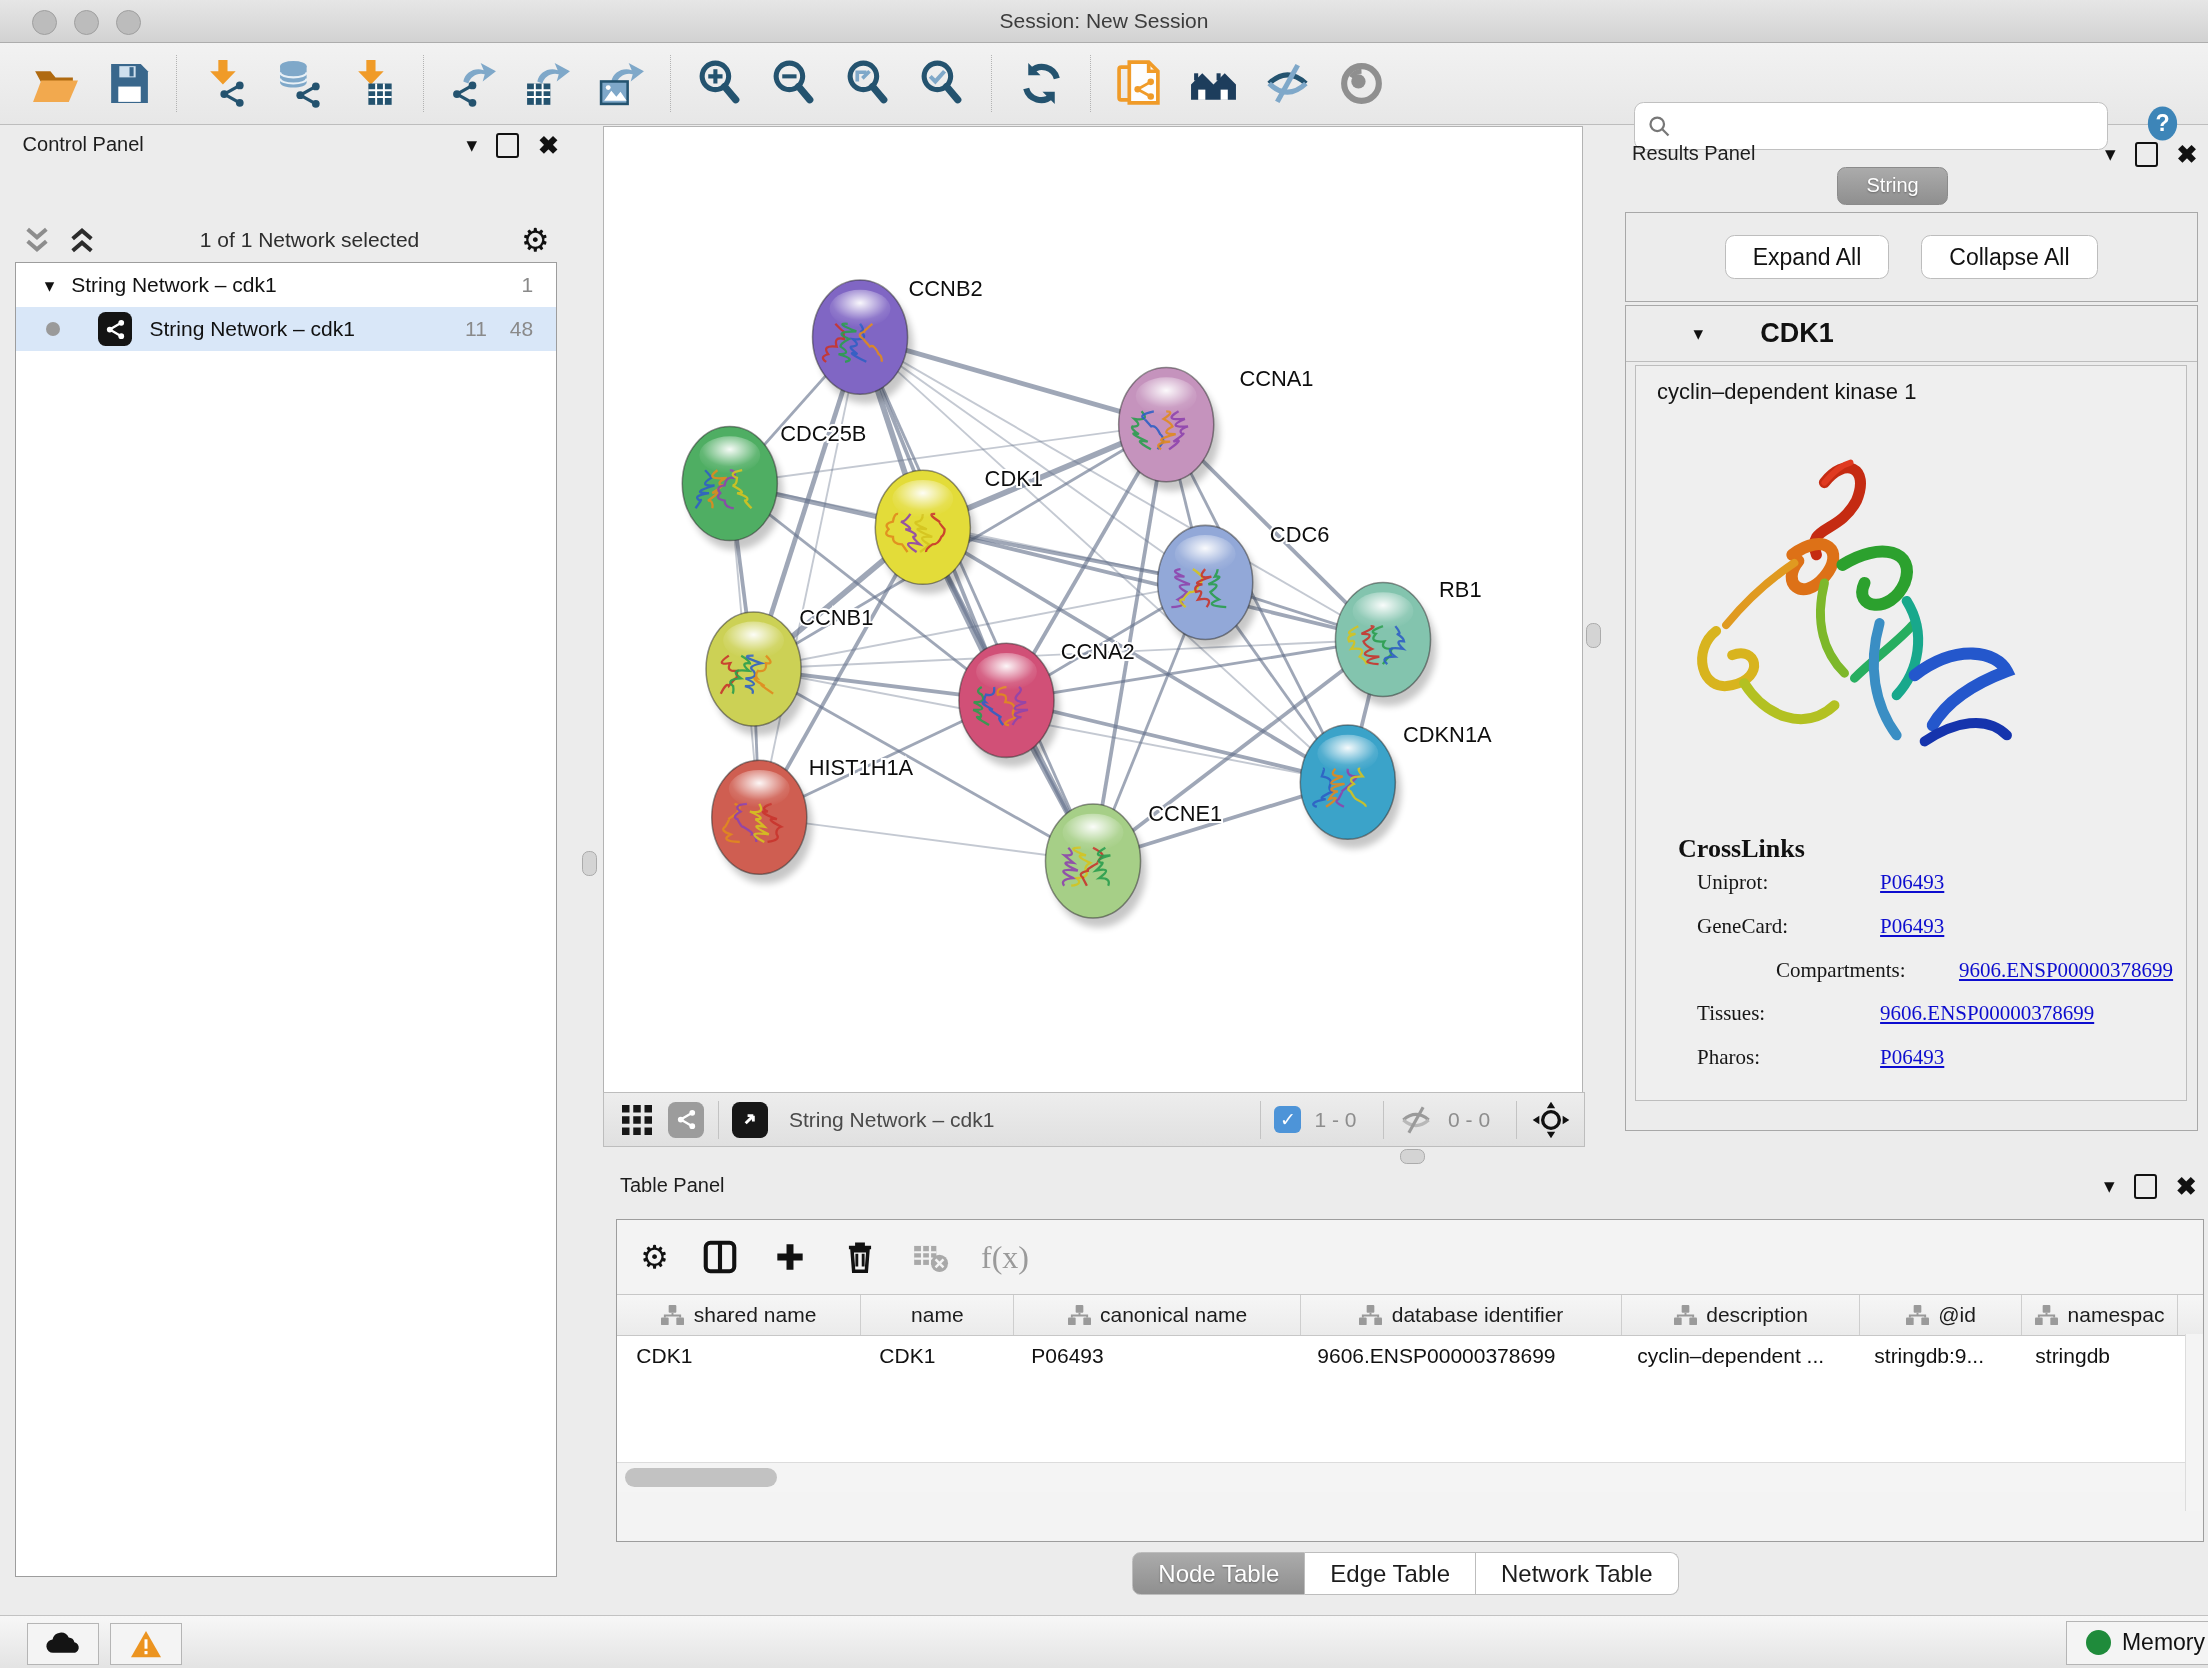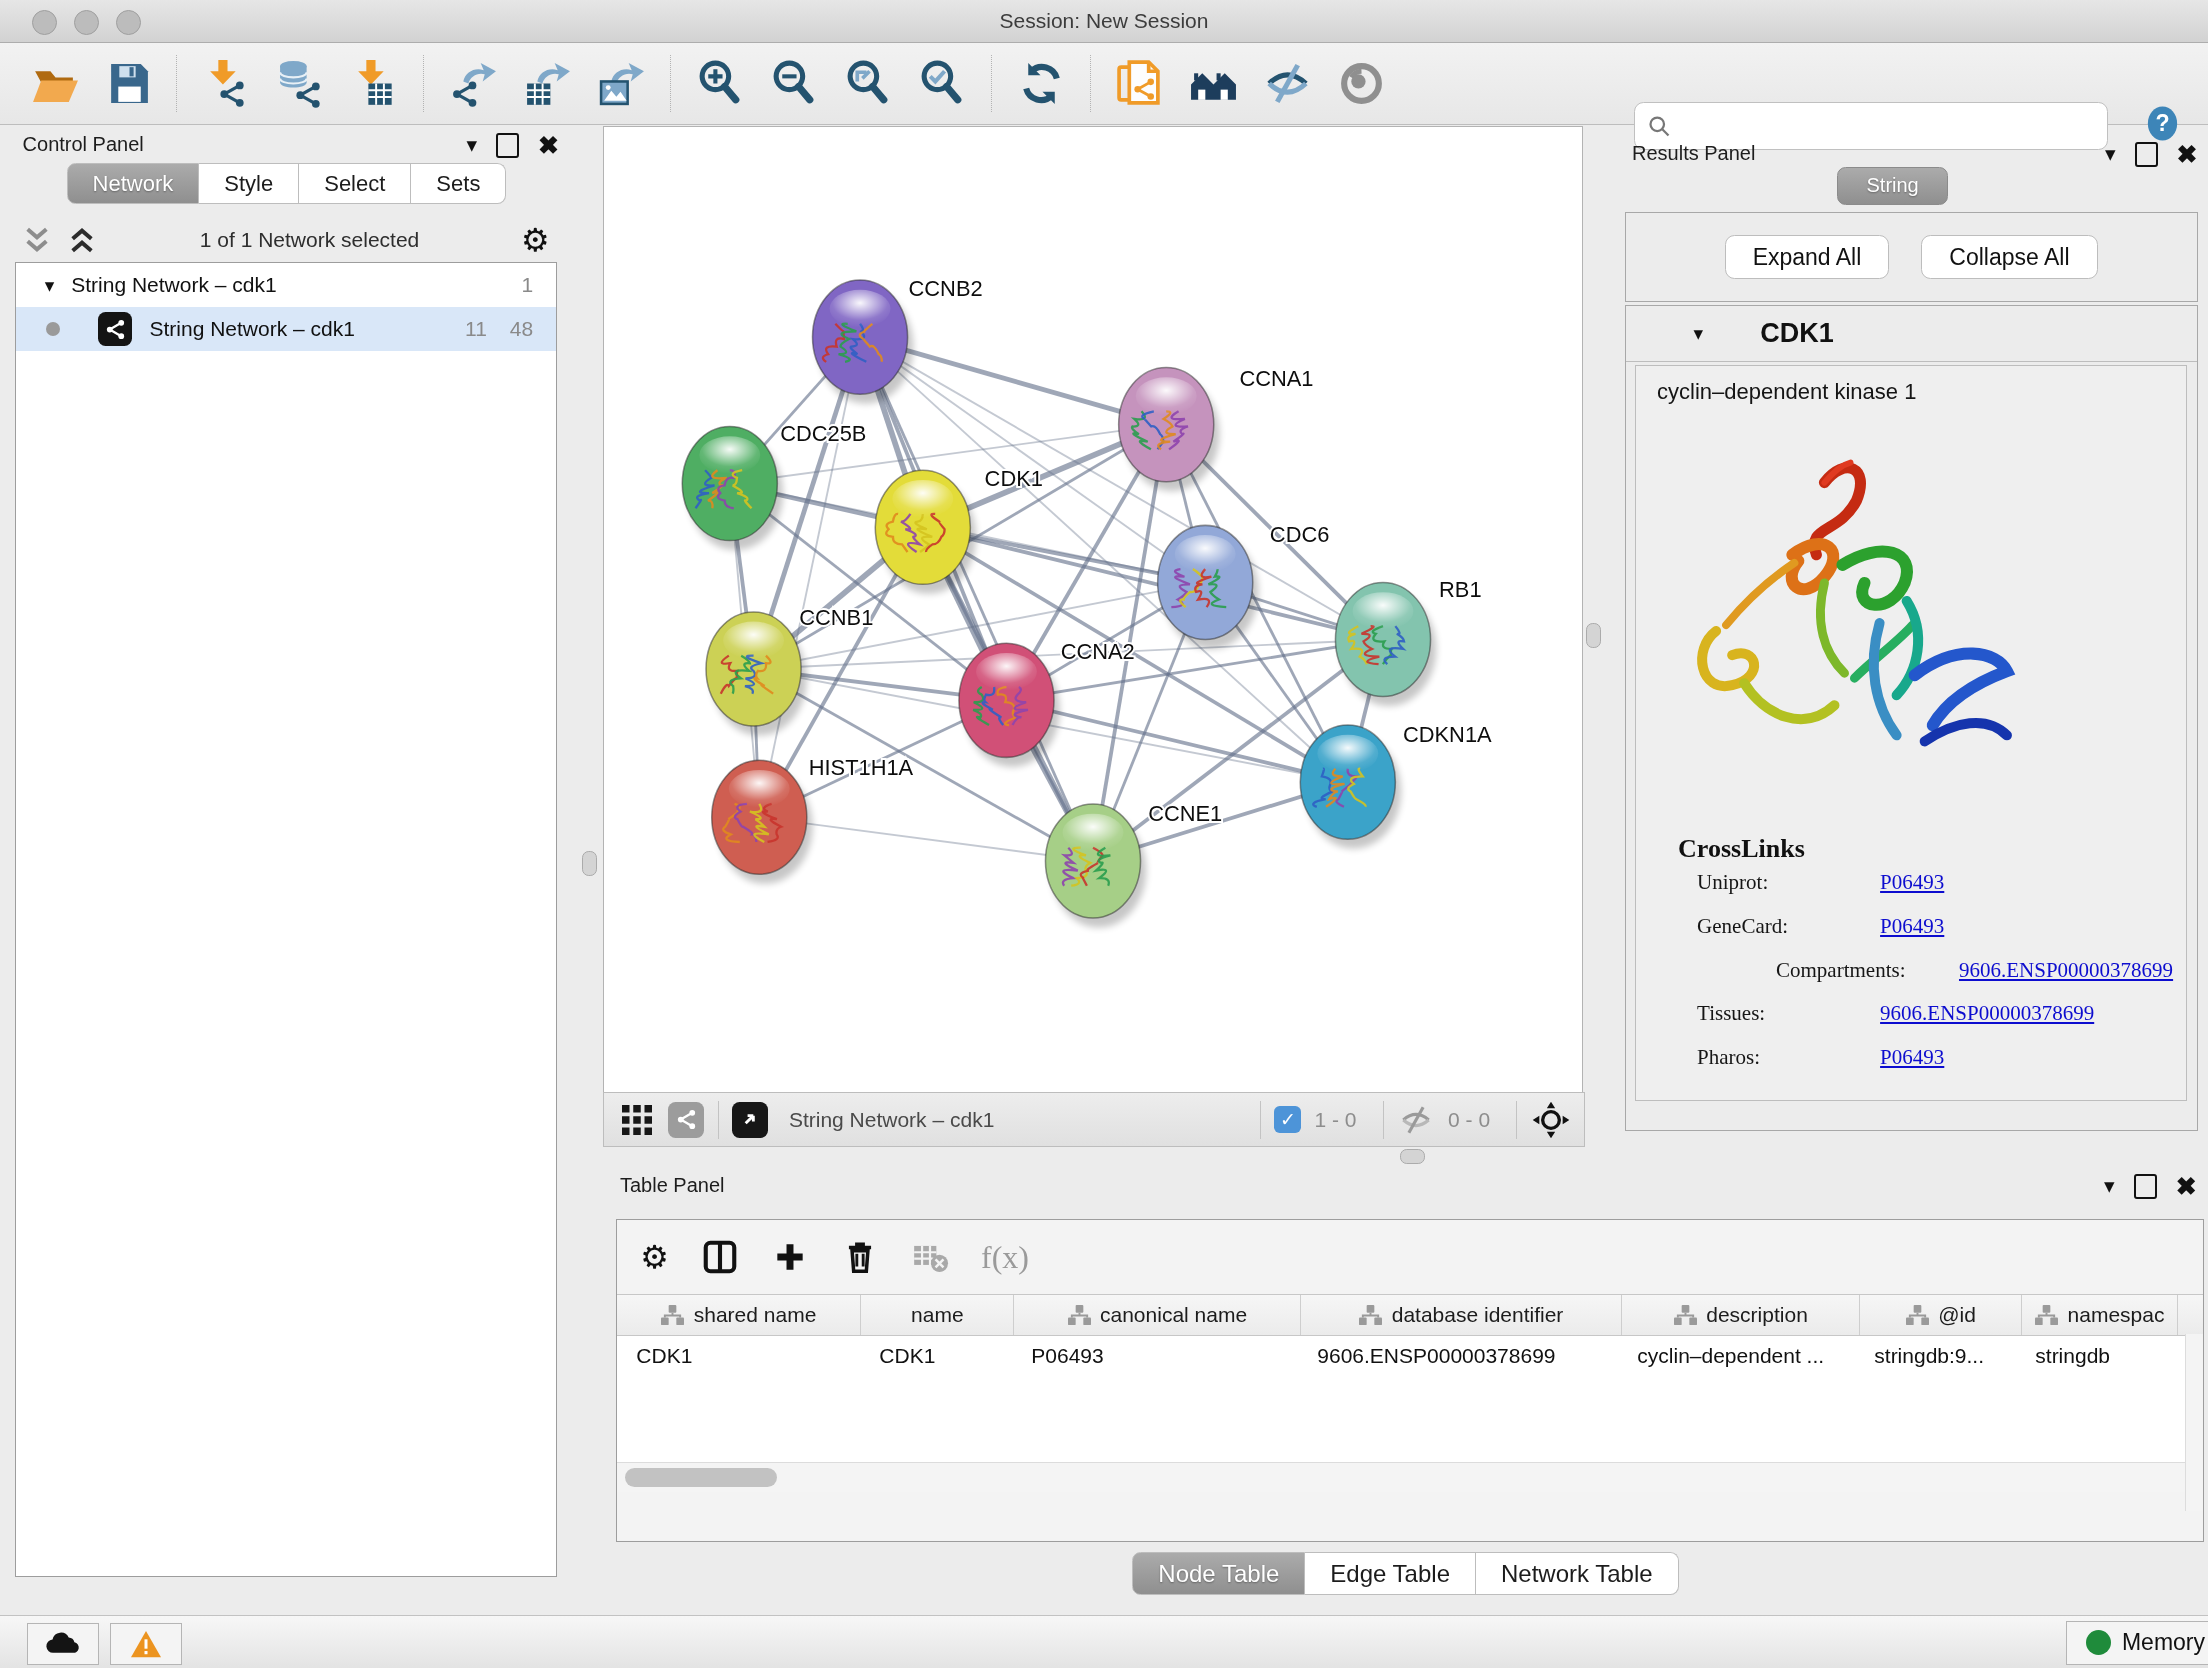--- a/index.html
+++ b/index.html
@@ -296,26 +296,20 @@
     </button>
   </div>
 
   <div class="control-panel">
     <div style="position:absolute;left:15px;top:3.8px" class="panel-title">Control Panel</div>
     <div class="winctrls" style="right:7.6px;top:1.9px">
       <span class="wc-collapse">▾</span>
       <span class="wc-float"></span>
       <span class="wc-close">✖</span>
     </div>
-    <div class="seg" id="cp-tabs" style="position:absolute;left:59px;top:34px">
-        <div class="tab active">Network</div>
-        <div class="tab">Style</div>
-        <div class="tab">Select</div>
-        <div class="tab">Sets</div>
-      </div>
     <div class="cp-toolrow">
       <svg class="chev" viewBox="0 0 24 24">
           <path d="M5 4l7 6 7-6M5 13l7 6 7-6" fill="none" stroke="#8d8d8d" stroke-width="3"></path>
         </svg>
       <svg class="chev" viewBox="0 0 24 24">
           <path d="M5 20l7-6 7 6M5 11l7-6 7 6" fill="none" stroke="#2b2b2b" stroke-width="3"></path>
         </svg>
       <div class="cp-status">1 of 1 Network selected</div>
       <span class="gear">⚙</span>
     </div>

